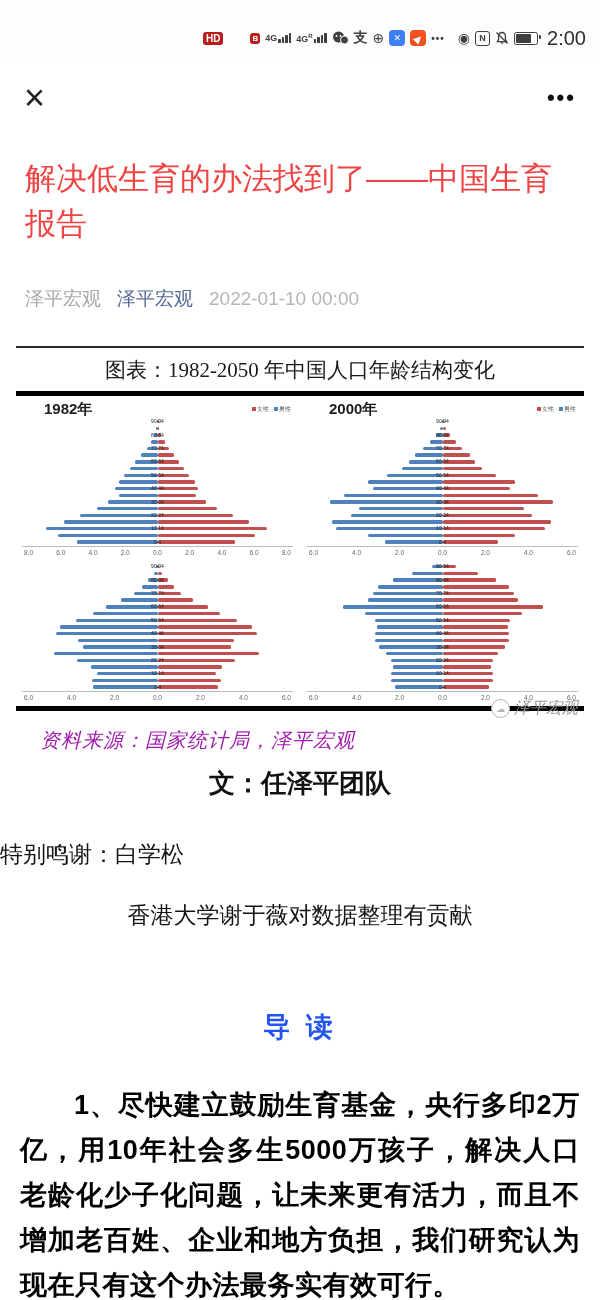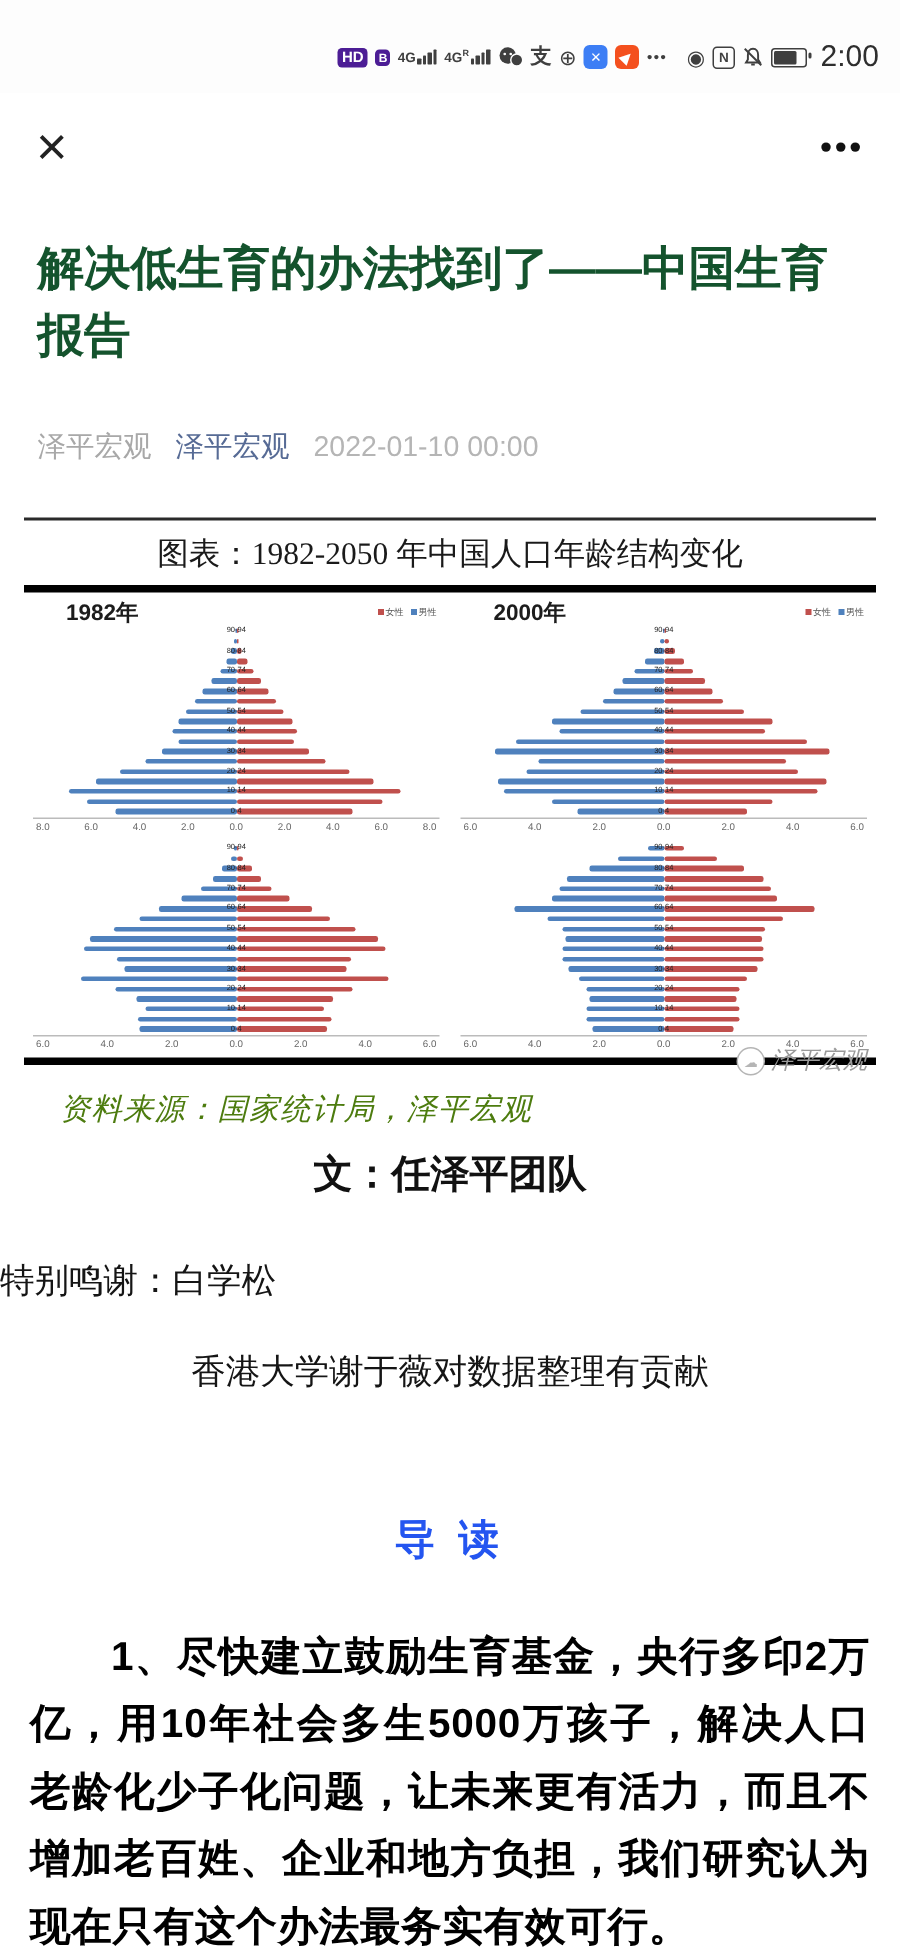--- a/index.html
+++ b/index.html
@@ -8,21 +8,21 @@
     font-family:"Liberation Sans","DejaVu Sans",sans-serif;color:#111;
     position:relative;
   }
   
   .statusbar{
     height:62px;display:flex;align-items:center;justify-content:flex-end;
     padding:14px 14px 0 14px;box-sizing:border-box;gap:5px;color:#3f3f3f;
     background:#fdfdfd;
   }
   .sb-ico{display:inline-flex;align-items:center;justify-content:center;font-size:12px;font-weight:700;}
-  .badge{background:#4c1d95;color:#fff;border-radius:3px;padding:1px 3px;font-size:10px;font-weight:800;}
+  .badge{background:#b91c1c;color:#fff;border-radius:3px;padding:1px 3px;font-size:10px;font-weight:800;margin-left:22px;}
   .badge.small{font-size:8px;padding:1px 2px;}
   .sig{display:inline-flex;align-items:flex-end;gap:1px;margin-left:1px;}
   .sig i{display:block;width:2.5px;background:#3f3f3f;border-radius:0.5px;}
   .sig i:nth-child(1){height:4px}.sig i:nth-child(2){height:6px}
   .sig i:nth-child(3){height:8px}.sig i:nth-child(4){height:10px}
   .netlbl{font-size:9px;font-weight:800;line-height:1;}
   .netlbl sup{font-size:6px;}
   .appic{width:16px;height:16px;border-radius:4px;color:#fff;display:inline-flex;
          align-items:center;justify-content:center;font-size:9px;font-weight:800;}
   .appic.blue{background:#3d7ef5;}
@@ -34,21 +34,21 @@
   .battery{width:22px;height:11px;border:1.5px solid #3f3f3f;border-radius:2.5px;position:relative;
            display:inline-block;}
   .battery::before{content:"";position:absolute;left:1px;top:1px;bottom:1px;width:15px;background:#3f3f3f;border-radius:1px;}
   .battery::after{content:"";position:absolute;right:-4px;top:2.5px;width:2px;height:4px;background:#3f3f3f;border-radius:1px;}
   .sb-time{font-size:20px;font-weight:500;color:#2e2e2e;margin-left:4px;}
   
   .navbar{height:72px;display:flex;align-items:center;justify-content:space-between;padding:0 24px;}
   .nav-close{font-size:36px;font-weight:300;color:#222;line-height:1;}
   .nav-more{font-size:22px;font-weight:800;color:#111;letter-spacing:2px;}
   
-  .title{margin:22px 25px 0;font-size:31px;font-weight:700;line-height:45px;color:#14532d;}
+  .title{margin:22px 25px 0;font-size:31px;font-weight:400;line-height:45px;color:#ef4444;}
   .byline{margin:26px 25px 0;font-size:19px;display:flex;gap:16px;align-items:baseline;}
   .byline .author{color:#a8a8a8;}
   .byline .account{color:#576b95;font-weight:500;}
   .byline .date{color:#b5b5b5;margin-top:16px;}
   
   .figure{margin:34px 16px 0;position:relative;}
   .fig-title{font-family:"Liberation Serif","DejaVu Serif",serif;font-size:21px;color:#1a1a1a;
              text-align:center;padding:8px 0 7px;border-top:2px solid #2a2a2a;}
   .chart-wrap{border-top:5px solid #000;border-bottom:5px solid #000;padding:4px 2px 2px;position:relative;}
   .chart-grid{display:grid;grid-template-columns:1fr 1fr;column-gap:6px;row-gap:4px;}
@@ -65,21 +65,21 @@
   .bar{height:3.4px;border-radius:1.5px;display:block;}
   .age{position:absolute;left:50%;transform:translateX(-50%);font-size:5px;color:#222;
        line-height:1;pointer-events:none;}
   .axis{display:flex;justify-content:space-between;padding:2px 2px 0;font-size:6.5px;color:#666;height:10px;border-top:0.5px solid #bbb;margin:0 4px;}
   .watermark{position:absolute;right:6px;bottom:-13px;display:flex;align-items:center;gap:4px;
              color:#9a9a9a;font-size:16px;font-family:"Liberation Serif","DejaVu Serif",serif;font-style:italic;}
   .wm-logo{width:17px;height:17px;border:1.5px solid #b5b5b5;border-radius:50%;display:inline-flex;
            align-items:center;justify-content:center;font-size:9px;color:#b5b5b5;background:#fff;}
   
   .source{margin:16px 0 0 40px;font-family:"Liberation Serif","DejaVu Serif",serif;font-style:italic;
-          font-size:20px;color:#4d7c0f;letter-spacing:1px;}
+          font-size:20px;color:#a21caf;letter-spacing:1px;}
   .doc-author{margin-top:12px;text-align:center;font-family:"Liberation Serif","DejaVu Serif",serif;
               font-weight:700;font-size:26px;color:#111;}
   .thanks{margin-top:38px;text-align:left;font-size:23px;color:#151515;}
   .contrib{margin-top:30px;text-align:center;font-size:23px;color:#151515;}
   
   .intro-heading{margin-top:78px;text-align:center;font-size:27px;font-weight:800;color:#2455f0;letter-spacing:4px;}
   .para{margin:38px 20px 0;font-size:27px;font-weight:700;line-height:45px;color:#000;
         text-align:justify;text-indent:2em;letter-spacing:0.5px;}
 </style>
 </head>

